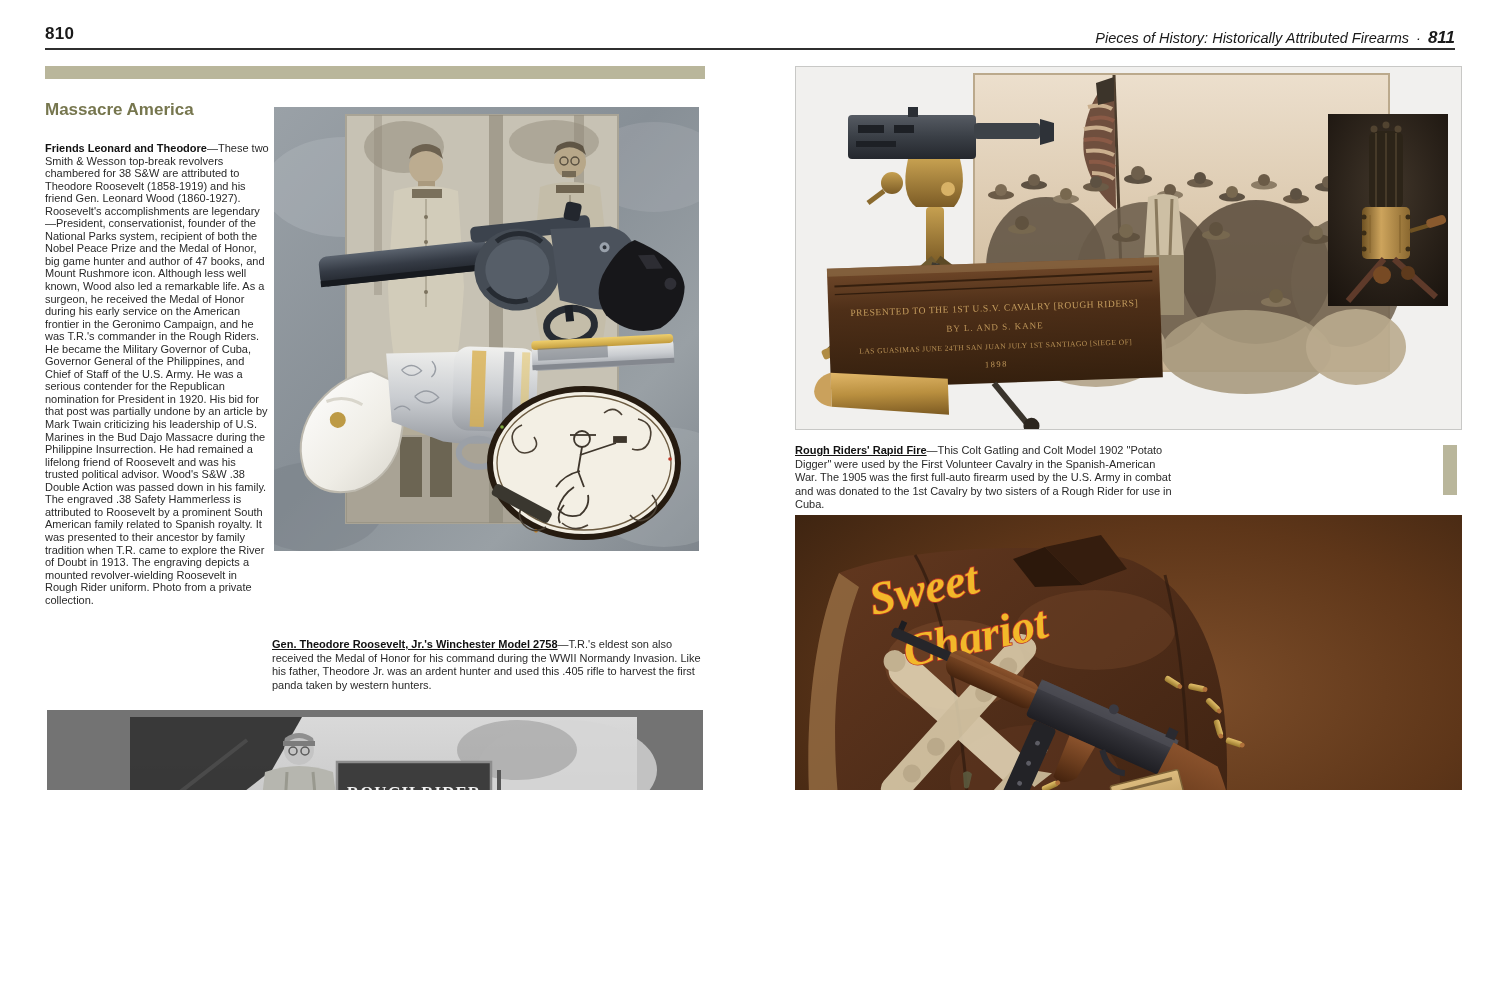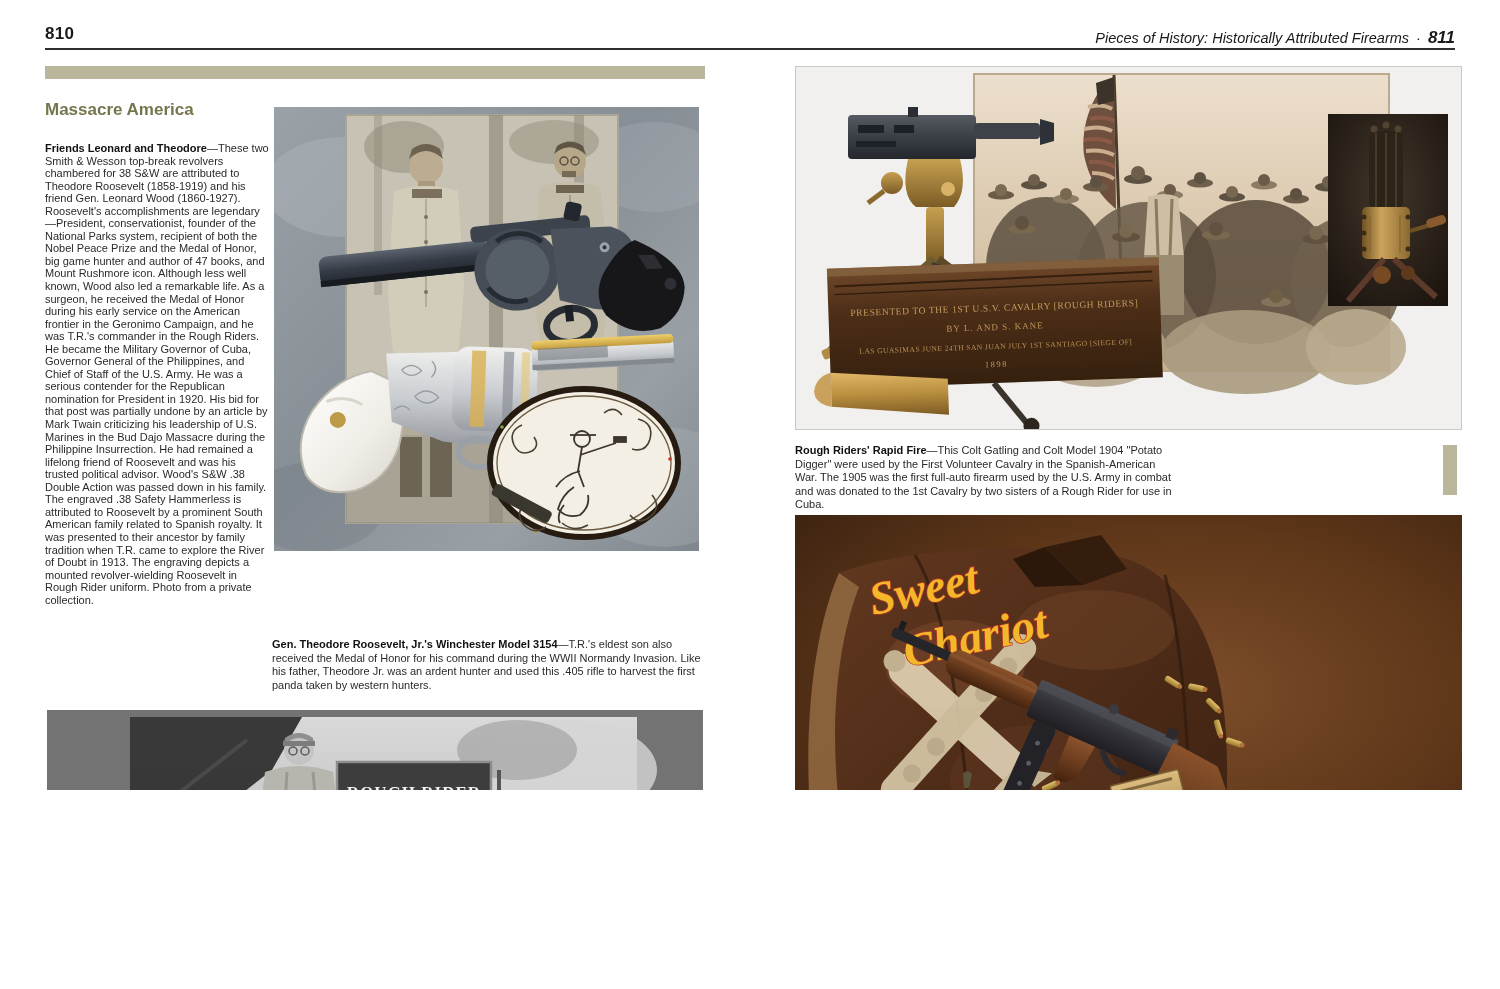--- a/index.html
+++ b/index.html
@@ -14,21 +14,21 @@
   #running-head .folio{font-size:17px;font-weight:bold;}
   #head-rule{left:45px;top:48px;width:1410px;height:2px;background:#2f2f2f;}
 
   
   #accent-bar{left:45px;top:66px;width:660px;height:13px;background:var(--accent_bar,#b9b69b);}
   #section-heading{left:45px;top:100px;font-size:17px;font-weight:bold;color:var(--heading_olive,#76764e);}
   #article{left:45px;top:122px;width:225px;font-size:11px;line-height:12.55px;color:#2a2a2a;text-align:left;margin-top:20px;}
   #article b{color:#111;}
   #fig-revolvers{left:274px;top:107px;width:425px;height:444px;}
   #fig-caption-left{left:272px;top:638px;width:436px;font-size:11px;line-height:13.6px;color:#2a2a2a;}
-  .cap-lead{font-weight:bold;color:#111;}
+  .cap-lead{font-weight:bold;color:#111;text-decoration:underline;}
   #fig-winchester{left:47px;top:710px;width:656px;height:219px;background:#737373;}
 
   
   #fig-gatling{left:795px;top:66px;width:667px;height:364px;background:#f1f0ee;border:1px solid #c8c8c6;box-sizing:border-box;}
   #cap-rapid-fire{left:795px;top:444px;width:380px;font-size:11px;line-height:13.6px;color:#2a2a2a;}
   #cap-thompson{left:1205px;top:444px;width:214px;font-size:11px;line-height:13.6px;color:#2a2a2a;}
   #cap-accent-bar{left:1443px;top:445px;width:14px;height:50px;background:var(--accent_bar,#b9b69b);}
   #fig-thompson{left:795px;top:515px;width:667px;height:420px;
       background:radial-gradient(ellipse 520px 300px at 58% 42%, #7d4e2a 0%, #5e3619 55%, #3a2210 100%);}
   svg{display:block;}
@@ -197,21 +197,21 @@
           <rect x="340" y="330" width="12" height="5" fill="#3e362c"></rect>
           <path d="M300,380 q-12,8 -16,22 q8,10 22,6 q10,-8 8,-20"></path>
           <path d="M290,398 q-8,10 -4,18"></path>
           <path d="M306,364 q-16,4 -24,16"></path>
         </g>
         <rect x="216" y="390" width="64" height="13" rx="4" fill="#3a372f" transform="rotate(28 248 396)"></rect>
       </g>
     </svg>
   </div>
 
-  <div class="abs" id="fig-caption-left"><span class="cap-lead">Gen. Theodore Roosevelt, Jr.'s Winchester Model 3154</span><span>—T.R.'s eldest son also received the Medal of Honor for his command during the WWII Normandy Invasion.  Like his father, Theodore Jr. was an ardent hunter and used this .405 rifle to harvest the first panda taken by western hunters.</span></div>
+  <div class="abs" id="fig-caption-left"><span class="cap-lead">Gen. Theodore Roosevelt, Jr.'s Winchester Model 2758</span><span>—T.R.'s eldest son also received the Medal of Honor for his command during the WWII Normandy Invasion.  Like his father, Theodore Jr. was an ardent hunter and used this .405 rifle to harvest the first panda taken by western hunters.</span></div>
 
   <div class="abs" id="fig-winchester">
     <svg viewBox="0 0 656 219" width="656" height="219">
       <defs>
         <linearGradient id="bwphoto" x1="0" y1="0" x2="0" y2="1">
           <stop offset="0" stop-color="#d9d9d9"></stop>
             <stop offset="0.6" stop-color="#c2c2c2"></stop>
             <stop offset="1" stop-color="#aeaeae"></stop>
         </linearGradient>
         <linearGradient id="walnut" x1="0" y1="0" x2="0" y2="1">
@@ -487,21 +487,21 @@
           <rect x="630" y="150" width="20" height="9" rx="4" fill="#8a5a2e" transform="rotate(-18 640 154)"></rect>
           <line x1="588" y1="192" x2="552" y2="234" stroke="#5e3a2a" stroke-width="6"></line>
           <line x1="598" y1="192" x2="640" y2="230" stroke="#5e3a2a" stroke-width="6"></line>
           <circle cx="586" cy="208" r="9" fill="#774a24"></circle>
           <circle cx="612" cy="206" r="7" fill="#5e3a1c"></circle>
         </g>
       </g>
     </svg>
   </div>
 
-  <div class="abs" id="cap-rapid-fire"><span class="cap-lead">Rough Riders' Rapid Fire</span><span>—This Colt Gatling and Colt Model 1904 "Potato Digger" were used by the First Volunteer Cavalry in the Spanish-American War. The 1905 was the first full-auto firearm used by the U.S. Army in combat and was donated to the 1st Cavalry by two sisters of a Rough Rider for use in Cuba.</span></div>
+  <div class="abs" id="cap-rapid-fire"><span class="cap-lead">Rough Riders' Rapid Fire</span><span>—This Colt Gatling and Colt Model 1902 "Potato Digger" were used by the First Volunteer Cavalry in the Spanish-American War. The 1905 was the first full-auto firearm used by the U.S. Army in combat and was donated to the 1st Cavalry by two sisters of a Rough Rider for use in Cuba.</span></div>
   <div class="abs" id="cap-accent-bar"></div>
 
   <div class="abs" id="fig-thompson">
     <svg viewBox="0 0 667 420" width="667" height="420">
       <defs>
         <linearGradient id="leather" x1="0" y1="0" x2="1" y2="1">
           <stop offset="0" stop-color="#63381f"></stop>
             <stop offset="0.5" stop-color="#4e2c18"></stop>
             <stop offset="1" stop-color="#3a2010"></stop>
         </linearGradient>

